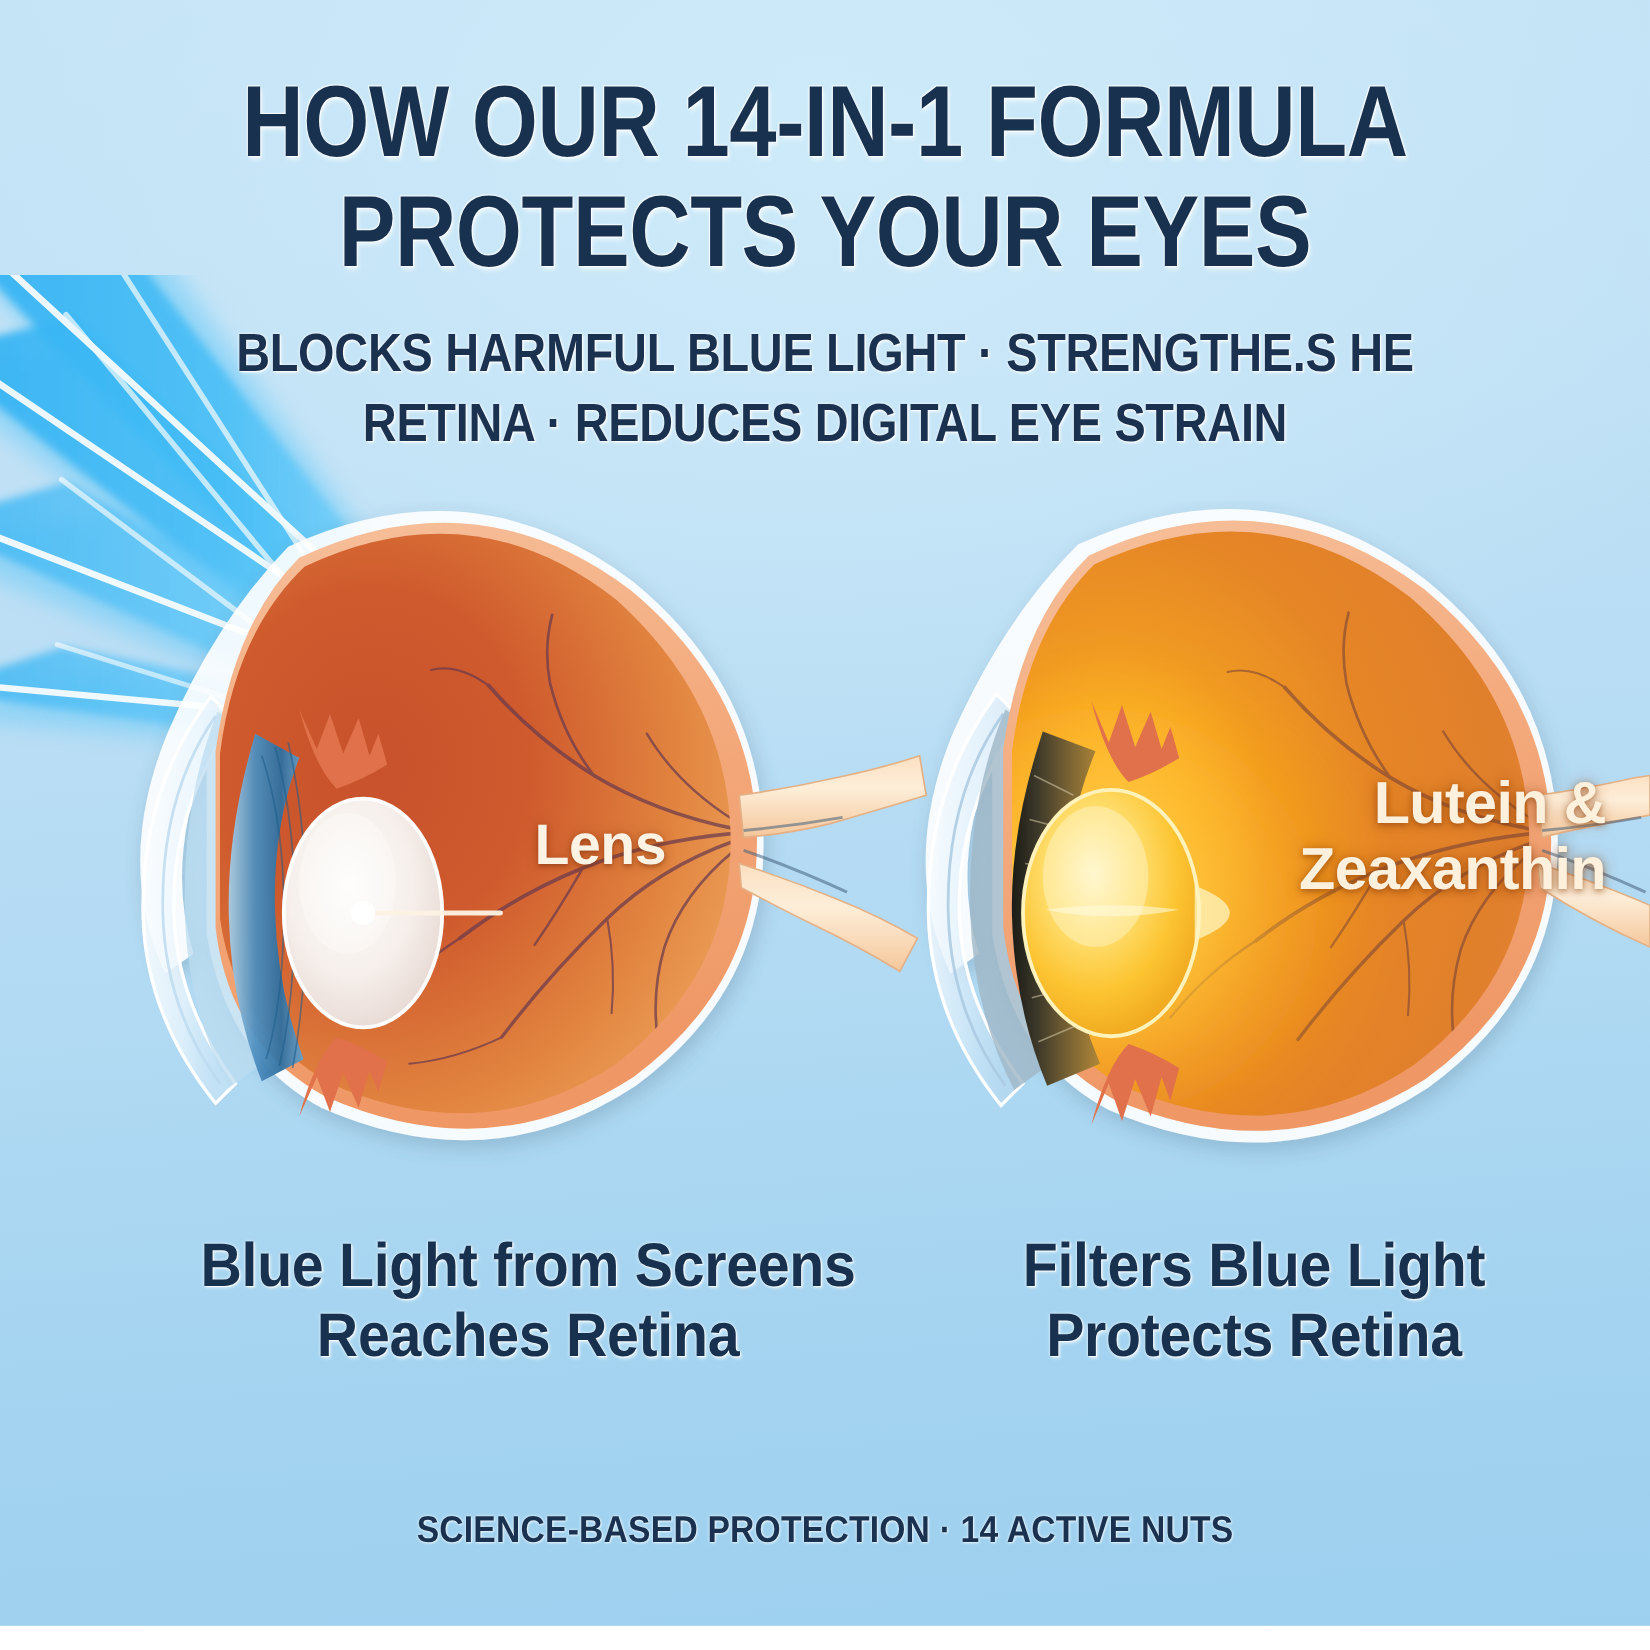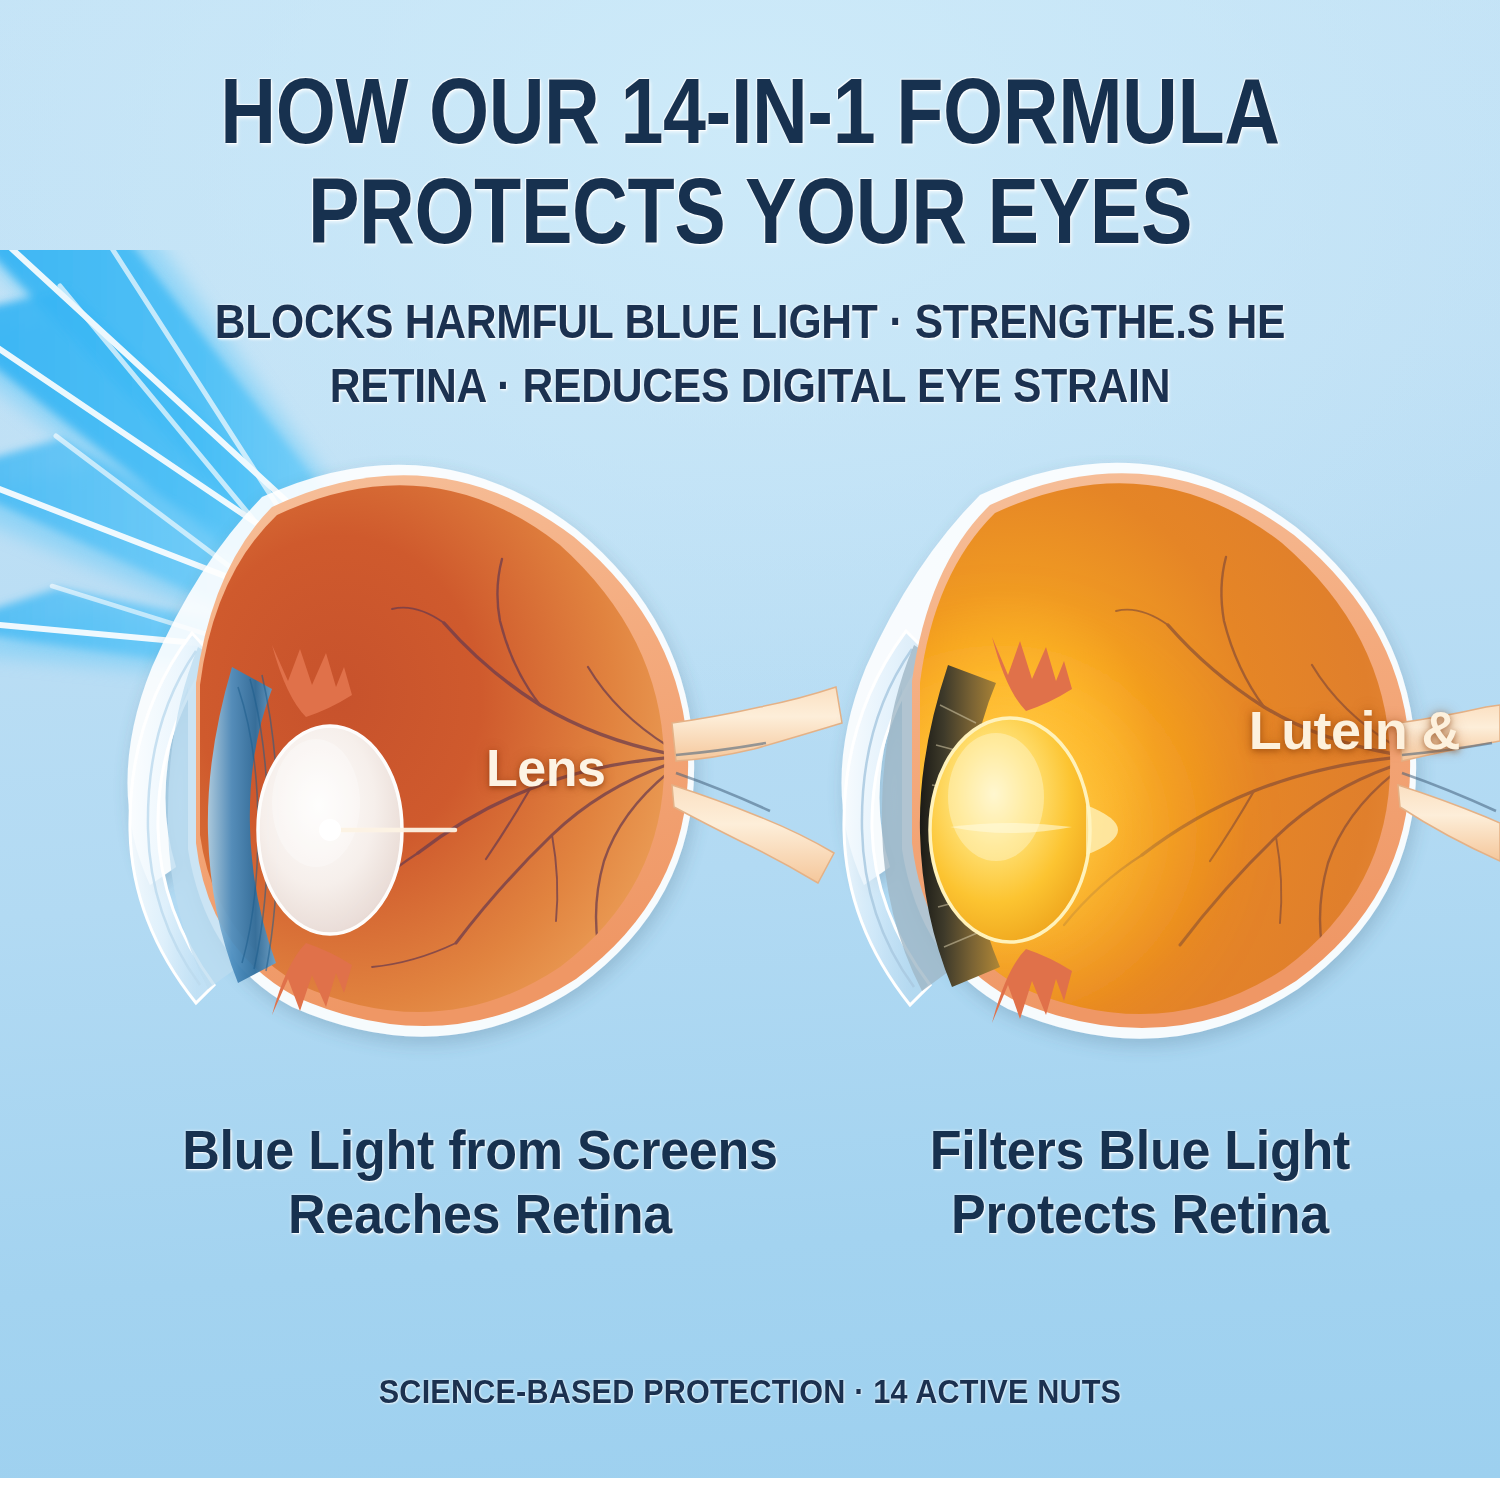--- a/index.html
+++ b/index.html
@@ -430,20 +430,21 @@
                Q 1446 382 1400 352 Z" fill="url(#nerveL)" stroke="#e4b186" stroke-width="1.5"></path>
       <path d="M 1402 300 Q 1446 296 1492 288" stroke="#44607c" stroke-width="2.6" fill="none" opacity="0.55"></path>
       <path d="M 1402 318 Q 1448 334 1496 356" stroke="#44607c" stroke-width="2.6" fill="none" opacity="0.55"></path>
     </g>
   </svg>
 
   <div class="lens-label">Lens</div>
 
   <div class="shield-label">
     <div>Lutein &amp;</div>
+    <div>Zeaxanthin</div>
   </div>
 
   <div class="cap" id="cap-left">
     <div>Blue Light from Screens</div>
     <div>Reaches Retina</div>
   </div>
 
   <div class="cap" id="cap-right">
     <div>Filters Blue Light</div>
     <div>Protects Retina</div>

